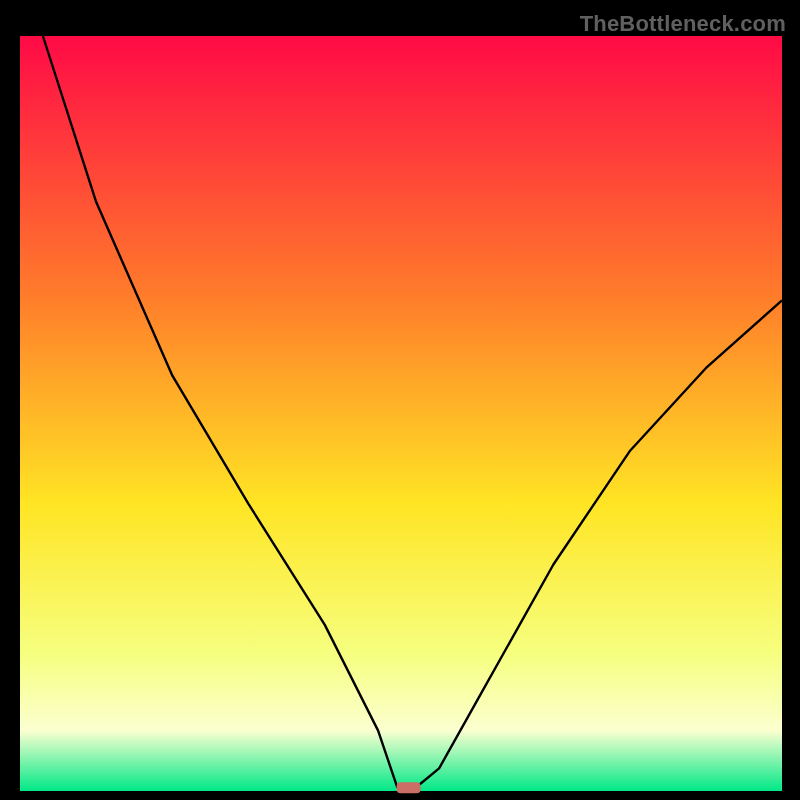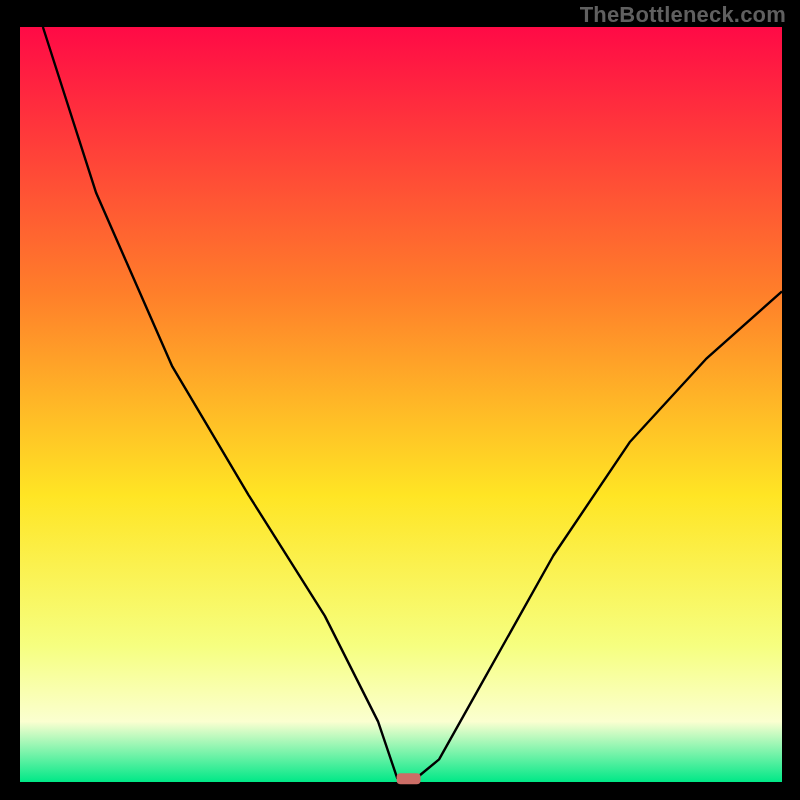--- a/index.html
+++ b/index.html
@@ -9,20 +9,21 @@
     height: 800px;
     background: #000;
     overflow: hidden;
     font-family: Arial, Helvetica, sans-serif;
   }
   .frame {
     position: relative;
     width: 800px;
     height: 688px;
     background: #000;
+    margin-top: 9px;
   }
   .watermark {
     position: absolute;
     top: 2px;
     right: 14px;
     font-size: 22px;
     font-weight: 600;
     color: #606060;
     letter-spacing: 0.2px;
     z-index: 5;

